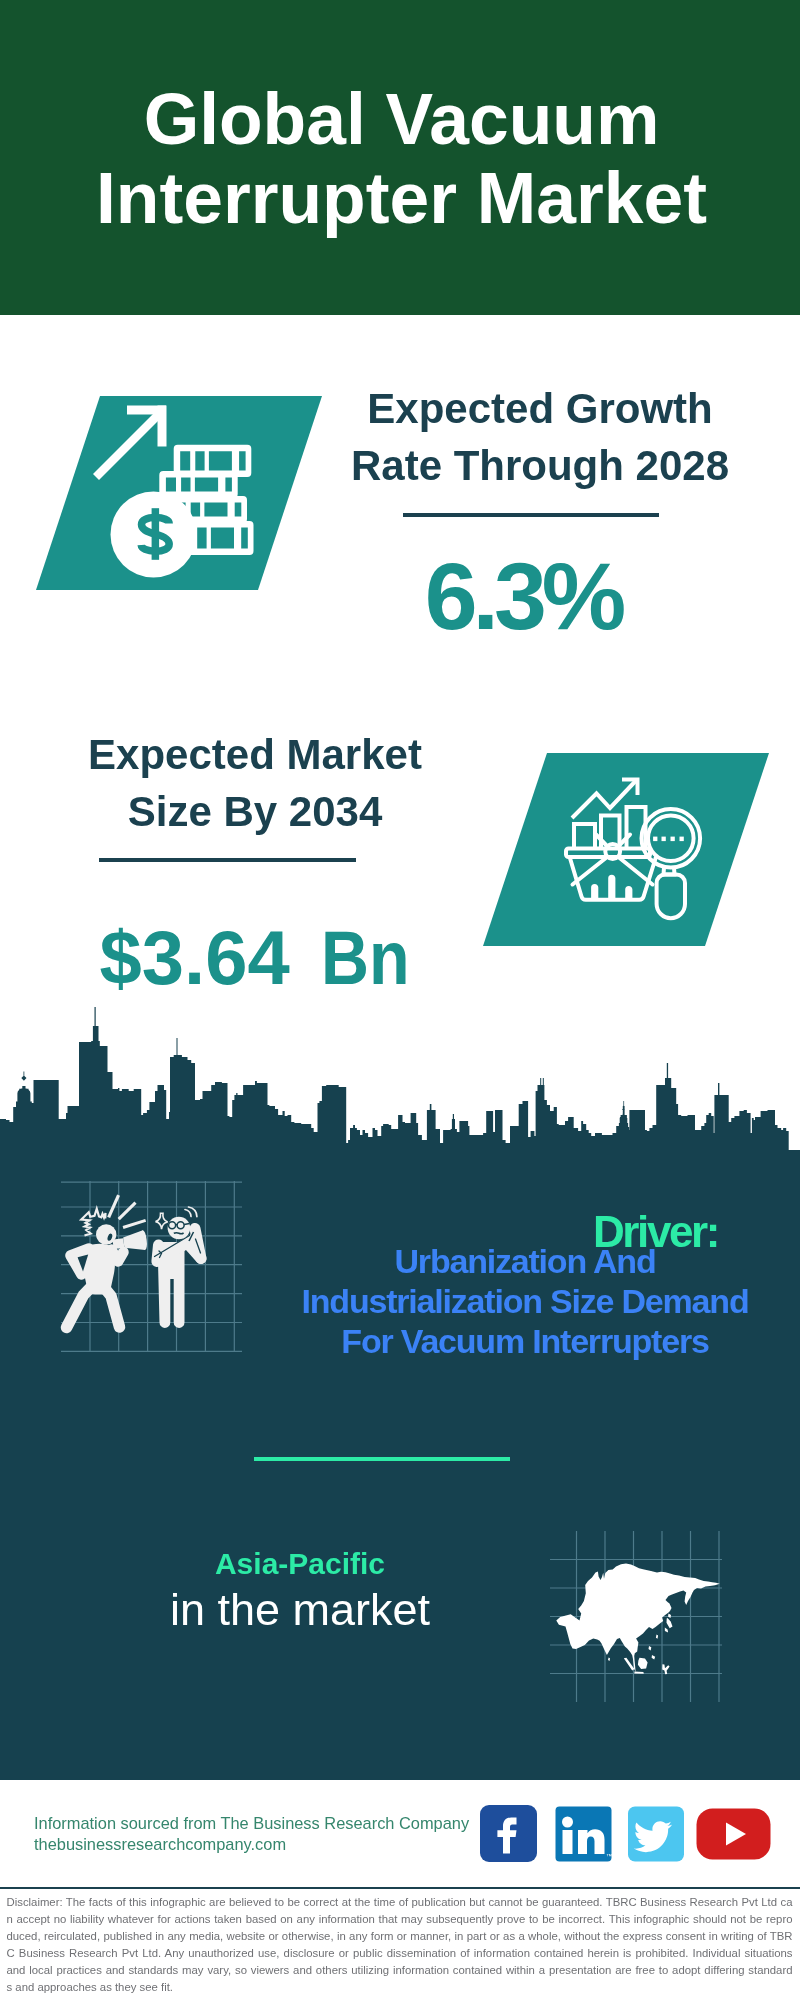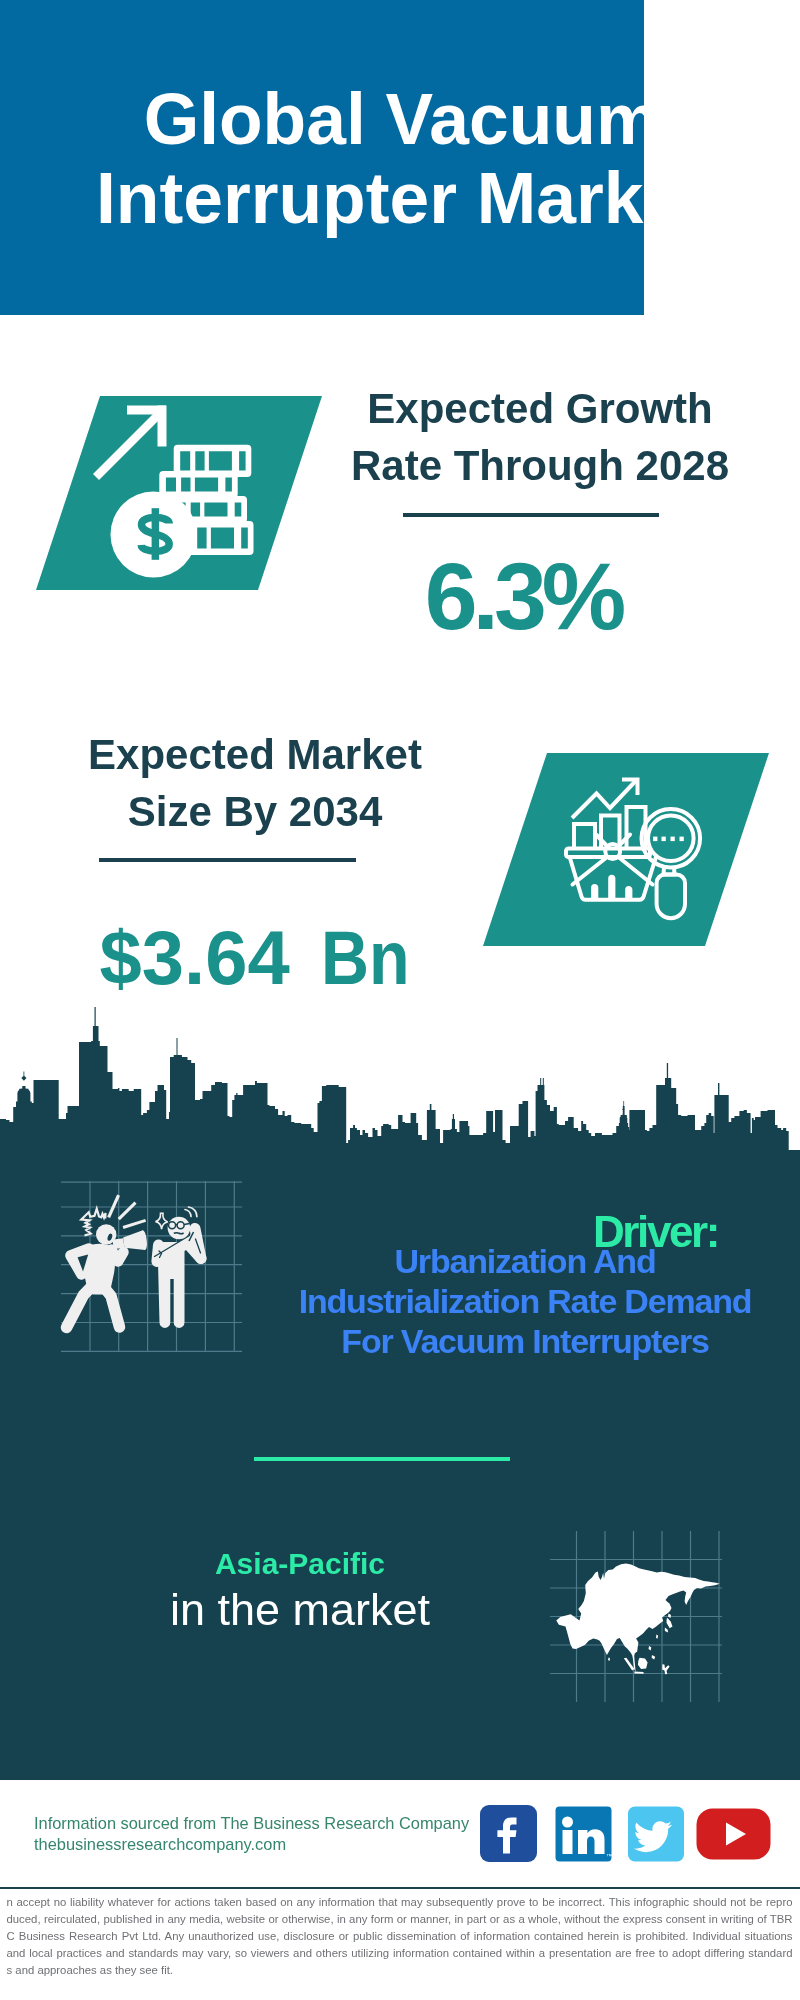--- a/index.html
+++ b/index.html
@@ -3,21 +3,21 @@
 <meta charset="utf-8">
 <title>Global Vacuum Interrupter Market</title>
 <style>
   html,body{margin:0;padding:0;}
   body{width:800px;height:2000px;background:#ffffff;
        font-family:"Liberation Sans",sans-serif;overflow:hidden;}
   .page{position:relative;width:800px;height:2000px;overflow:hidden;}
   .abs{position:absolute;}
 
   
-  #header{left:0;top:0;width:644px;height:315px;background:#0369a1;}
+  #header{left:0;top:0;width:800px;height:315px;background:#14532d;}
   #header-title{position:absolute;left:1.5px;top:79.5px;width:800px;text-align:center;color:#ffffff;
     font-size:71.4px;font-weight:bold;line-height:79px;}
 
   
   .para{position:absolute;background:#1B918B;}
   #para1{left:36px;top:396px;width:286px;height:194px;
          clip-path:polygon(64px 0px, 286px 0px, 222px 194px, 0px 194px);}
   #para2{left:483px;top:753px;width:286px;height:193px;
          clip-path:polygon(64px 0px, 286px 0px, 222px 193px, 0px 193px);}
   .icon-svg{position:absolute;left:0;top:0;overflow:visible;}
@@ -211,21 +211,21 @@
         <path d="M133.5 32 c5 1 8.2 4.6 8.4 9.6"></path>
       </g>
       <path fill="none" stroke="#EFEFEF" stroke-width="1.6" d="M105.5 38.2 c0.3 4.4 -1.4 7.4 -5 8.4
             c4 0.8 5.8 3.3 6 7.6 c0.5 -4.3 2.4 -6.6 6.2 -7.2 c-3.9 -1.4 -5.4 -4.3 -4.7 -8.8 z"></path>
     </g>
   </svg>
 
   <div id="driver-label" style="left:318px;top:1182px;width:400px;">Driver:</div>
   <div id="driver-text" style="left:275px;top:1241px;width:500px;">
     <div>Urbanization And</div>
-    <div>Industrialization Rate Demand</div>
+    <div>Industrialization Size Demand</div>
     <div>For Vacuum Interrupters</div>
   </div>
 
   <div id="mid-rule"></div>
 
   <div id="region-name" style="left:100px;top:1541.8px;width:400px;">Asia-Pacific</div>
   <div id="region-text" style="left:100px;top:1585.2px;width:400px;">
     <div>in the market</div>
   </div>
 
@@ -265,20 +265,21 @@
                v-1.2 c1.7 -1.3 3.2 -2.8 4.4 -4.6 z" fill="#ffffff"></path>
     </g>
     <g>
       <rect x="218.5" y="5.5" width="74" height="51" rx="16" fill="#D21E1E"></rect>
       <path d="M248 19.5 l20 11.5 l-20 11.5 z" fill="#ffffff"></path>
     </g>
   </svg>
 
   <div id="disclaimer-rule"></div>
   <div id="disclaimer">
+      <div>Disclaimer: The facts of this infographic are believed to be correct at the time of publication but cannot be guaranteed. TBRC Business Research Pvt Ltd ca</div>
       <div>n accept no liability whatever for actions taken based on any information that may subsequently prove to be incorrect. This infographic should not be repro</div>
       <div>duced, reirculated, published in any media, website or otherwise, in any form or manner, in part or as a whole, without the express consent in writing of TBR</div>
       <div>C Business Research Pvt Ltd. Any unauthorized use, disclosure or public dissemination of information contained herein is prohibited. Individual situations</div>
       <div>and local practices and standards may vary, so viewers and others utilizing information contained within a presentation are free to adopt differing standard</div>
       <div>s and approaches as they see fit.</div>
     </div>
 
 </div>
 
 </body></html>

